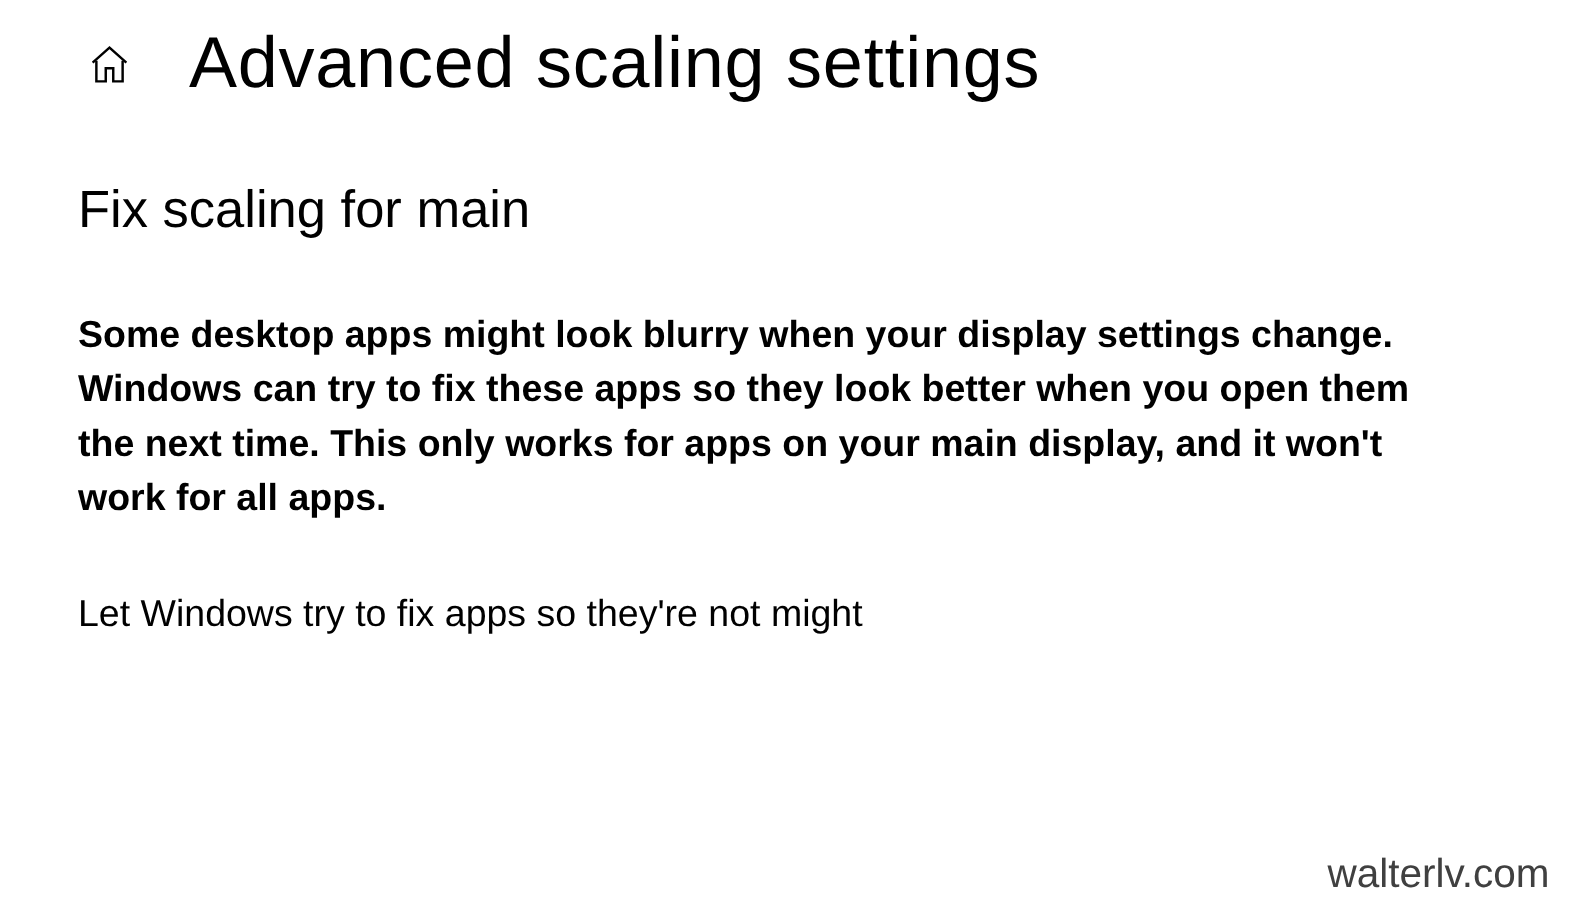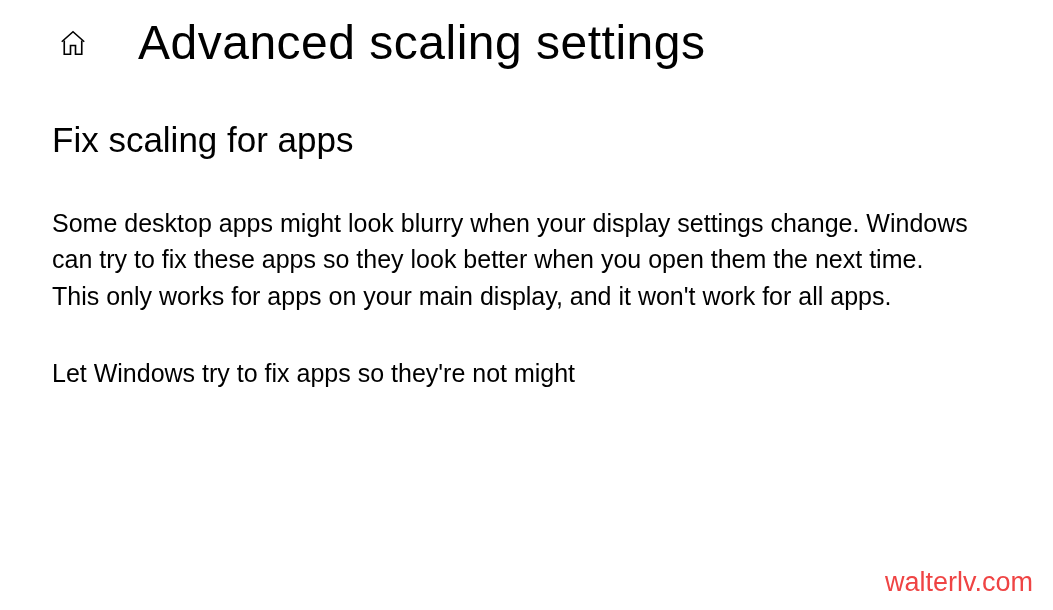--- a/index.html
+++ b/index.html
@@ -13,21 +13,21 @@
       width: 1053px;
       height: 610px;
       color: #000000;
       font-weight: 400;
       position: relative;
     }
     .header {
       display: flex;
       align-items: center;
       padding: 15px 0 0 58px;
-      gap: 50px;
+      gap: 38px;
     }
     .home-icon {
       width: 30px;
       height: 30px;
       flex-shrink: 0;
     }
     .page-title {
       font-size: 48px;
       font-weight: 350;
       letter-spacing: 0.5px;
@@ -37,21 +37,21 @@
     }
     .section-heading {
       font-size: 35px;
       font-weight: 350;
       margin-bottom: 45px;
     }
     .description {
       font-size: 25px;
       line-height: 1.45;
       margin-bottom: 45px;
-      font-weight: 400;
+      font-weight: 700;
       max-width: 920px;
     }
     .toggle-label {
       font-size: 25px;
       margin-bottom: 30px;
       font-weight: 400;
     }
     .toggle-row {
       display: flex;
       align-items: center;
@@ -76,36 +76,36 @@
     }
     .toggle-state {
       font-size: 25px;
       font-weight: 400;
     }
     .watermark {
       position: absolute;
       bottom: 12px;
       right: 20px;
       font-size: 27px;
-      color: #ef4444;
+      color: #404040;
       font-weight: 300;
     }
   </style>
 </head>
 <body>
 
 <div class="header">
   <span class="home-icon">
     <svg viewBox="0 0 24 24" fill="none" stroke="#000000" stroke-width="1.3">
       <path d="M3 11 L12 3 L21 11"></path>
       <path d="M5 10 L5 21 L10 21 L10 14 L14 14 L14 21 L19 21 L19 10"></path>
     </svg>
   </span>
   <h1 class="page-title">Advanced scaling settings</h1>
 </div>
 
 <div class="content">
-  <h2 class="section-heading">Fix scaling for apps</h2>
+  <h2 class="section-heading">Fix scaling for main</h2>
   <p class="description">Some desktop apps might look blurry when your display settings change. Windows can try to fix these apps so they look better when you open them the next time. This only works for apps on your main display, and it won't work for all apps.</p>
   <p class="toggle-label">Let Windows try to fix apps so they're not might</p>
 </div>
 
 <div class="watermark">walterlv.com</div>
 
 </body></html>

